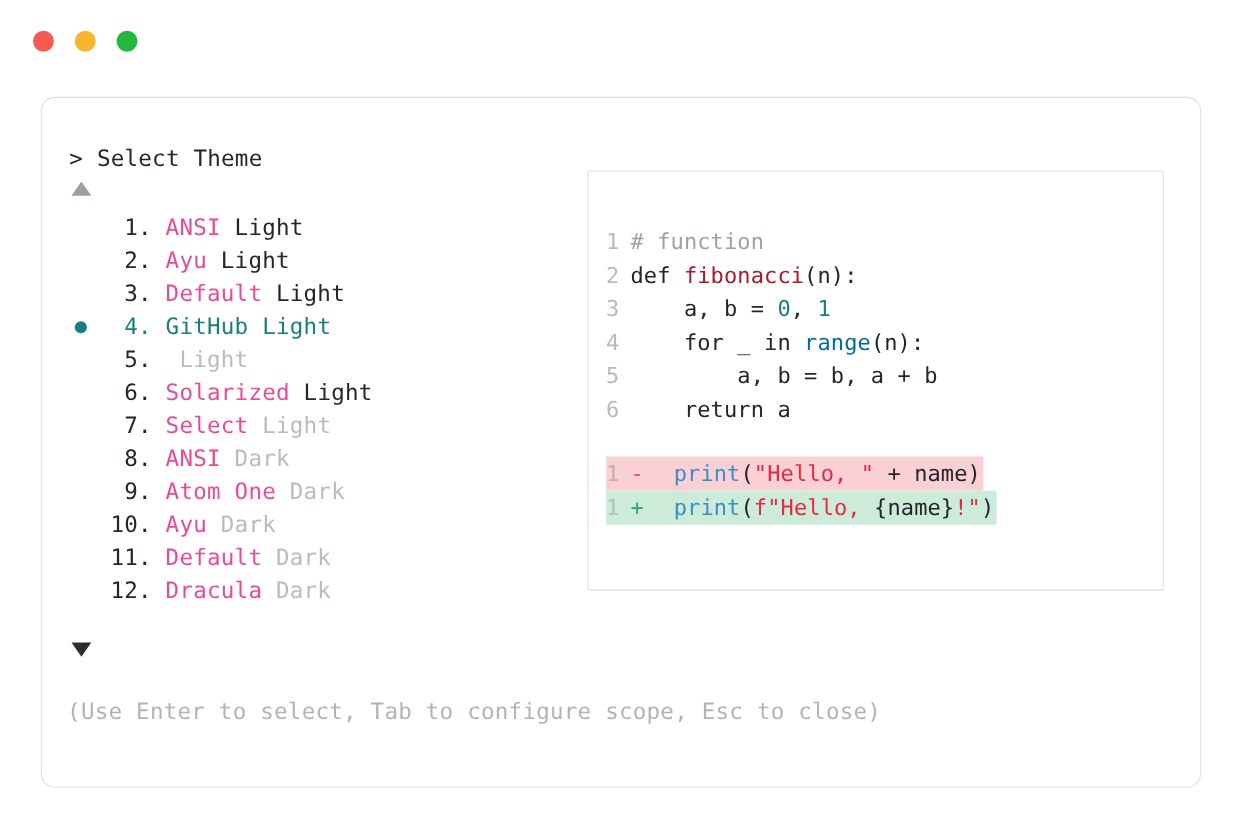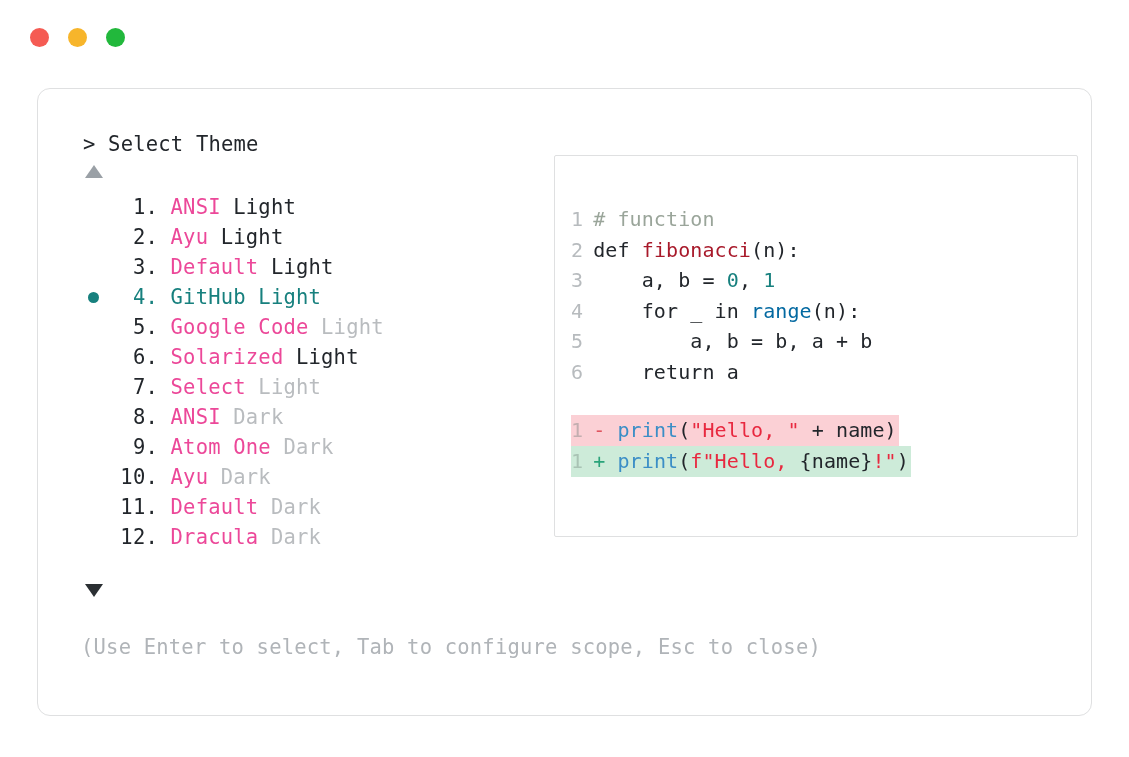--- a/index.html
+++ b/index.html
@@ -41,21 +41,20 @@
   .card {
     position: absolute;
     left: 37px;
     top: 88px;
     width: 1055px;
     height: 628px;
     box-sizing: border-box;
     border: 1.5px solid #dfe0e1;
     border-radius: 13px;
     background: #ffffff;
-    padding-left: 20px;
   }
 
   .card-inner {
     position: relative;
     width: 100%;
     height: 100%;
   }
 
   
   .left-col {
@@ -221,21 +220,21 @@
   .sign-plus  { color: #2aa37a; padding-right: 0; }
 
   
   .tok-comment  { color: #9aa59a; }
   .tok-keyword  { color: #22262b; }
   .tok-func     { color: #a8192a; }
   .tok-builtin  { color: #0369a1; }
   .tok-number   { color: #17807e; }
   .tok-string   { color: #e8283f; }
   .tok-plain    { color: #22262b; }
-  .tok-call     { color: #3b8ec6; }
+  .tok-call     { color: #3b8ec6; margin-left: 15px; }
 </style>
 </head>
 <body>
 
 <div class="screen">
 
   <div class="titlebar">
     <span class="dot" style="background: rgb(245, 91, 83);"></span>
     <span class="dot" style="background: rgb(247, 181, 43);"></span>
     <span class="dot" style="background: rgb(34, 184, 60);"></span>
@@ -247,21 +246,21 @@
       <div class="left-col">
         <div class="prompt-line"><span class="prompt-caret">&gt; </span><span>Select Theme</span></div>
 
         <div class="scroll-arrow-up"></div>
 
         <ul class="theme-list">
             <li class="theme-item"><span class="bullet-slot"></span><span class="item-num">1.</span><span class="item-dotspace"> </span><span class="item-name">ANSI</span><span> </span><span class="item-suffix">Light</span></li>
             <li class="theme-item"><span class="bullet-slot"></span><span class="item-num">2.</span><span class="item-dotspace"> </span><span class="item-name">Ayu</span><span> </span><span class="item-suffix">Light</span></li>
             <li class="theme-item"><span class="bullet-slot"></span><span class="item-num">3.</span><span class="item-dotspace"> </span><span class="item-name">Default</span><span> </span><span class="item-suffix">Light</span></li>
             <li class="theme-item selected"><span class="bullet-slot"><span class="bullet" style="background: rgb(23, 128, 126);"></span></span><span class="item-num">4.</span><span class="item-dotspace"> </span><span class="item-name">GitHub</span><span> </span><span class="item-suffix">Light</span></li>
-            <li class="theme-item"><span class="bullet-slot"></span><span class="item-num">5.</span><span class="item-dotspace"> </span><span class="item-name">Google Code</span><span> </span><span class="item-suffix dim">Light</span></li>
+            <li class="theme-item"><span class="bullet-slot"></span><span class="item-num">5.</span><span class="item-dotspace"> </span><span> </span><span class="item-suffix dim">Light</span></li>
             <li class="theme-item"><span class="bullet-slot"></span><span class="item-num">6.</span><span class="item-dotspace"> </span><span class="item-name">Solarized</span><span> </span><span class="item-suffix">Light</span></li>
             <li class="theme-item"><span class="bullet-slot"></span><span class="item-num">7.</span><span class="item-dotspace"> </span><span class="item-name">Select</span><span> </span><span class="item-suffix dim">Light</span></li>
             <li class="theme-item"><span class="bullet-slot"></span><span class="item-num">8.</span><span class="item-dotspace"> </span><span class="item-name">ANSI</span><span> </span><span class="item-suffix dim">Dark</span></li>
             <li class="theme-item"><span class="bullet-slot"></span><span class="item-num">9.</span><span class="item-dotspace"> </span><span class="item-name">Atom One</span><span> </span><span class="item-suffix dim">Dark</span></li>
             <li class="theme-item"><span class="bullet-slot"></span><span class="item-num">10.</span><span class="item-dotspace"> </span><span class="item-name">Ayu</span><span> </span><span class="item-suffix dim">Dark</span></li>
             <li class="theme-item"><span class="bullet-slot"></span><span class="item-num">11.</span><span class="item-dotspace"> </span><span class="item-name">Default</span><span> </span><span class="item-suffix dim">Dark</span></li>
             <li class="theme-item"><span class="bullet-slot"></span><span class="item-num">12.</span><span class="item-dotspace"> </span><span class="item-name">Dracula</span><span> </span><span class="item-suffix dim">Dark</span></li>
           </ul>
       </div>
 

